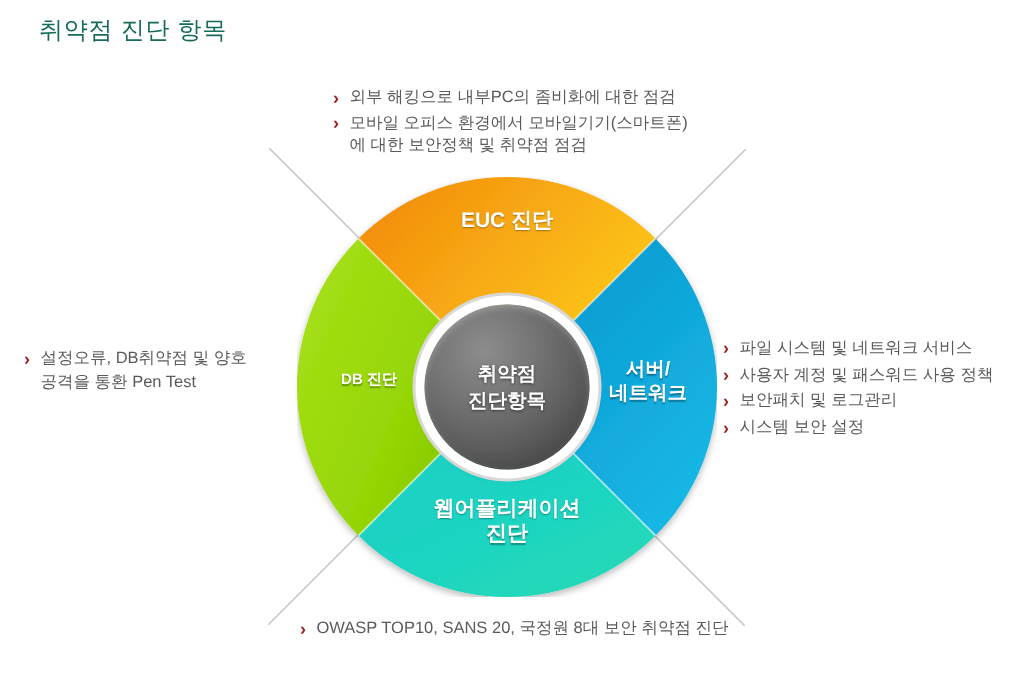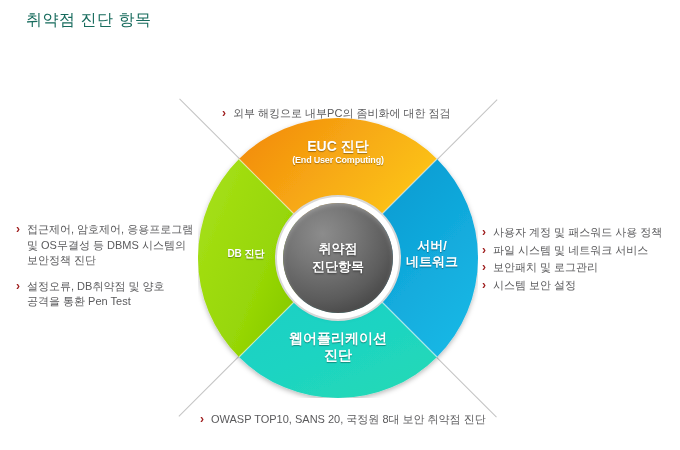--- a/index.html
+++ b/index.html
@@ -113,21 +113,21 @@
     content: "\203A";
     position: absolute;
     left: 0;
     top: -1px;
     color: #a02020;
     font-size: 12px;
     font-weight: bold;
   }
   .note-item.gap { margin-top: 10px; }
 
-  #note-top    { left: 222px; top: 58px;  width: 260px; margin-top: 48px; }
+  #note-top    { left: 222px; top: 58px;  width: 260px; }
   #note-left   { left: 16px;  top: 222px; width: 178px; }
   #note-right  { left: 482px; top: 224px; width: 192px; }
   #note-bottom { left: 200px; top: 412px; width: 300px; }
   #note-right .note-item { line-height: 1.5; }
 </style>
 </head>
 <body>
 
 <div id="page-title">취약점 진단 항목</div>
 
@@ -178,21 +178,20 @@
     <g stroke="#ffffff" stroke-width="1.2" opacity="0.55">
       <line x1="41" y1="41" x2="111" y2="111"></line>
       <line x1="239" y1="41" x2="169" y2="111"></line>
       <line x1="239" y1="239" x2="169" y2="169"></line>
       <line x1="41" y1="239" x2="111" y2="169"></line>
     </g>
   </svg>
 
   <div class="seg-label seg-top">
     <span>EUC 진단</span>
-    <span class="sub">(End User Computing)</span>
   </div>
 
   <div class="seg-label seg-left">
     <span>DB 진단</span>
   </div>
 
   <div class="seg-label seg-right">
     <span>서버/</span><br>
     <span>네트워크</span>
   </div>
@@ -205,32 +204,31 @@
   <div id="center-hub">
     <div id="center-text">
       <span>취약점</span><br>
       <span>진단항목</span>
     </div>
   </div>
 </div>
 
 <div class="note-block" id="note-top">
   <div class="note-item">외부 해킹으로 내부PC의 좀비화에 대한 점검</div>
+  <div class="note-item">모바일 오피스 환경에서 모바일기기(스마트폰)
+에 대한 보안정책 및 취약점 점검</div>
 </div>
 
 <div class="note-block" id="note-left">
-  <div class="note-item">접근제어, 암호제어, 응용프로그램
-및 OS무결성 등 DBMS 시스템의
-보안정책 진단</div>
   <div class="note-item gap">설정오류, DB취약점 및 양호
 공격을 통환 Pen Test</div>
 </div>
 
 <div class="note-block" id="note-right">
+  <div class="note-item">파일 시스템 및 네트워크 서비스</div>
   <div class="note-item">사용자 계정 및 패스워드 사용 정책</div>
-  <div class="note-item">파일 시스템 및 네트워크 서비스</div>
   <div class="note-item">보안패치 및 로그관리</div>
   <div class="note-item">시스템 보안 설정</div>
 </div>
 
 <div class="note-block" id="note-bottom">
   <div class="note-item">OWASP TOP10, SANS 20, 국정원 8대 보안 취약점 진단</div>
 </div>
 
 </body></html>

